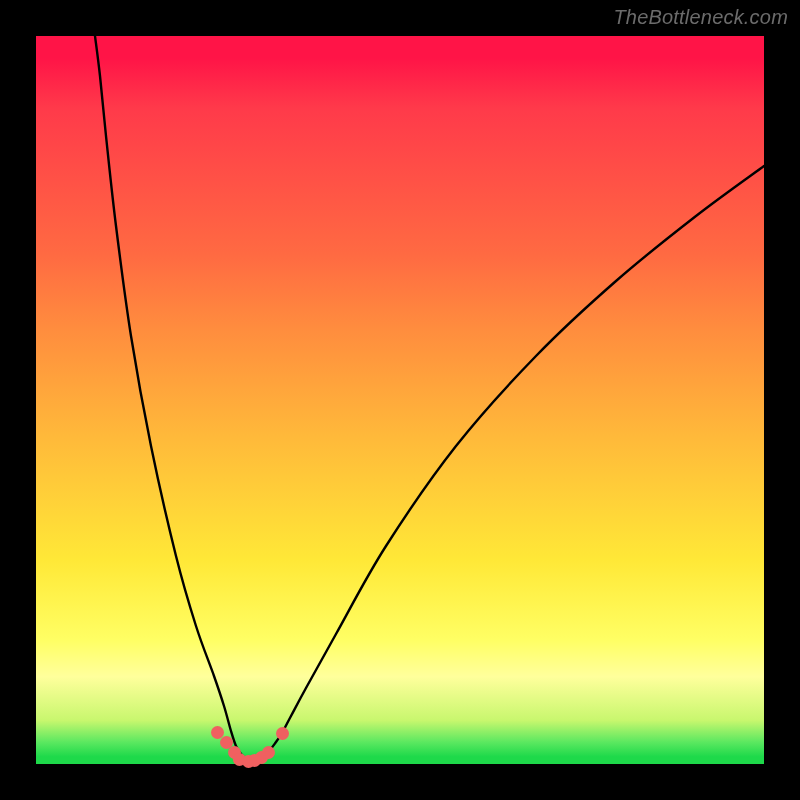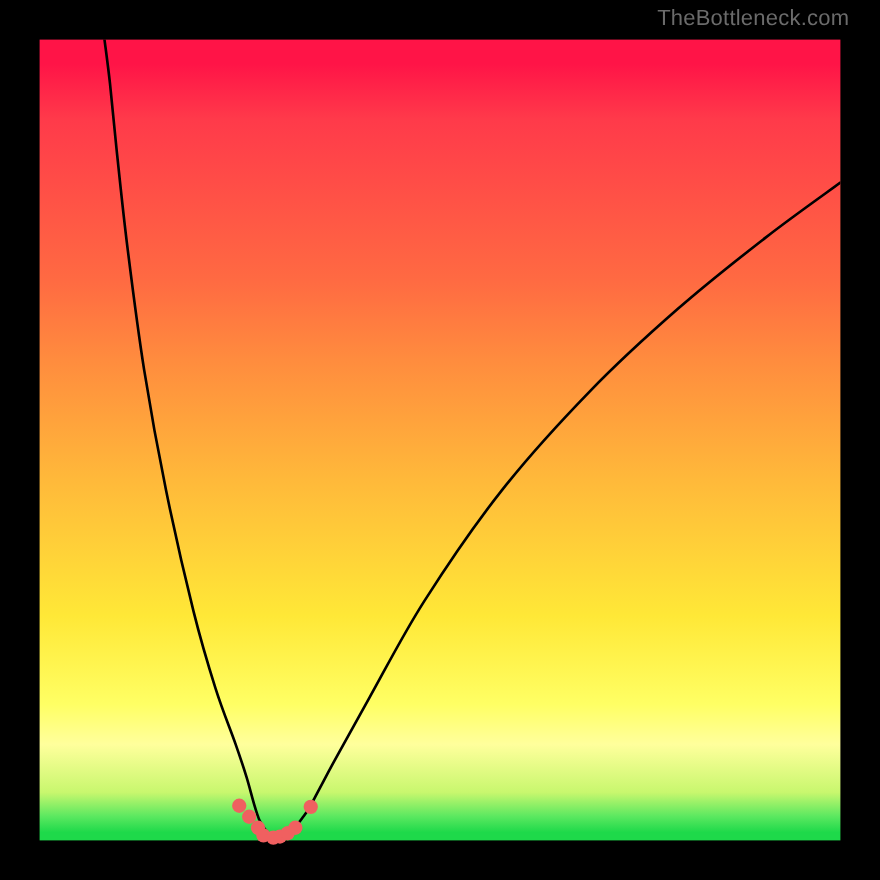--- a/index.html
+++ b/index.html
@@ -29,28 +29,29 @@
       #ffff9c 88%,
       #c8f76e 94%,
       #5be860 97%,
       #1ed94a 99%,
       #1ed94a 100%
     );
   }
   .watermark {
     position: absolute;
     top: 6px;
-    right: 28px;
+    right: 12px;
     color: #6b6b6b;
     font-size: 20px;
     font-weight: 400;
     letter-spacing: 0.2px;
     z-index: 20;
     user-select: none;
     pointer-events: none;
+    font-style: italic;
   }
   svg.curve {
     position: absolute;
     left: 0;
     top: 0;
     width: 728px;
     height: 728px;
     z-index: 10;
     pointer-events: none;
   }

